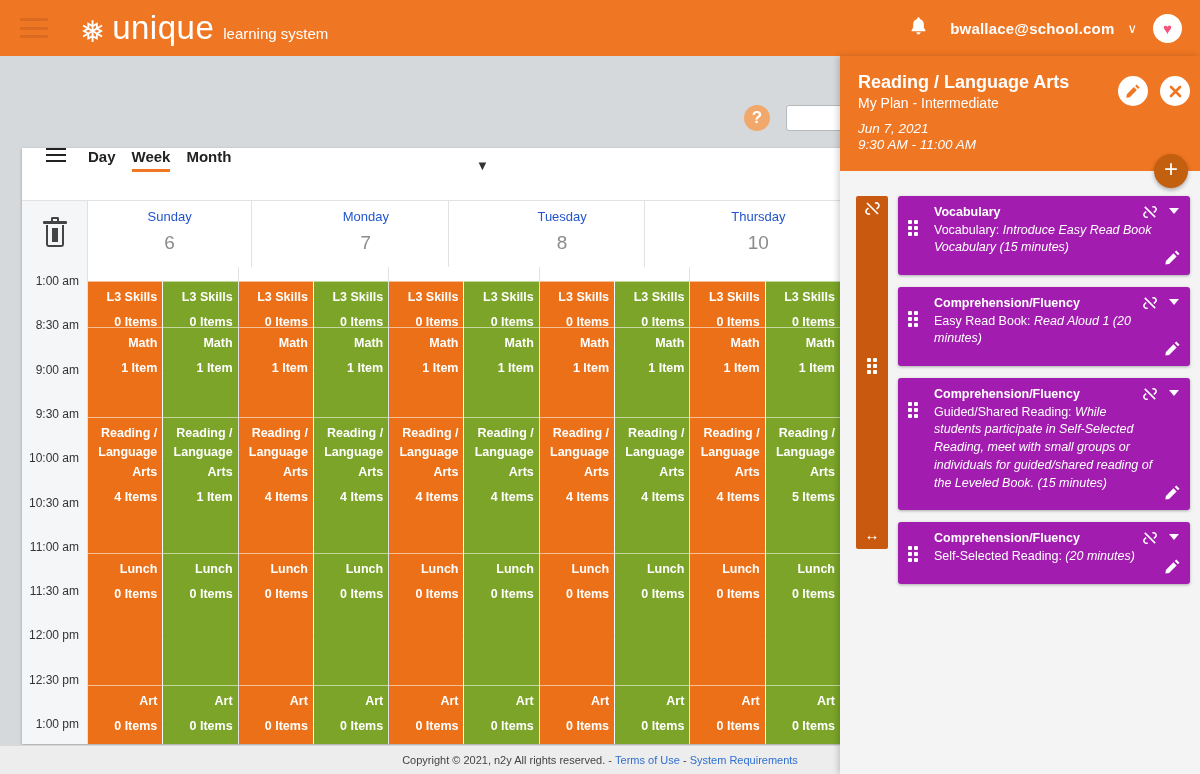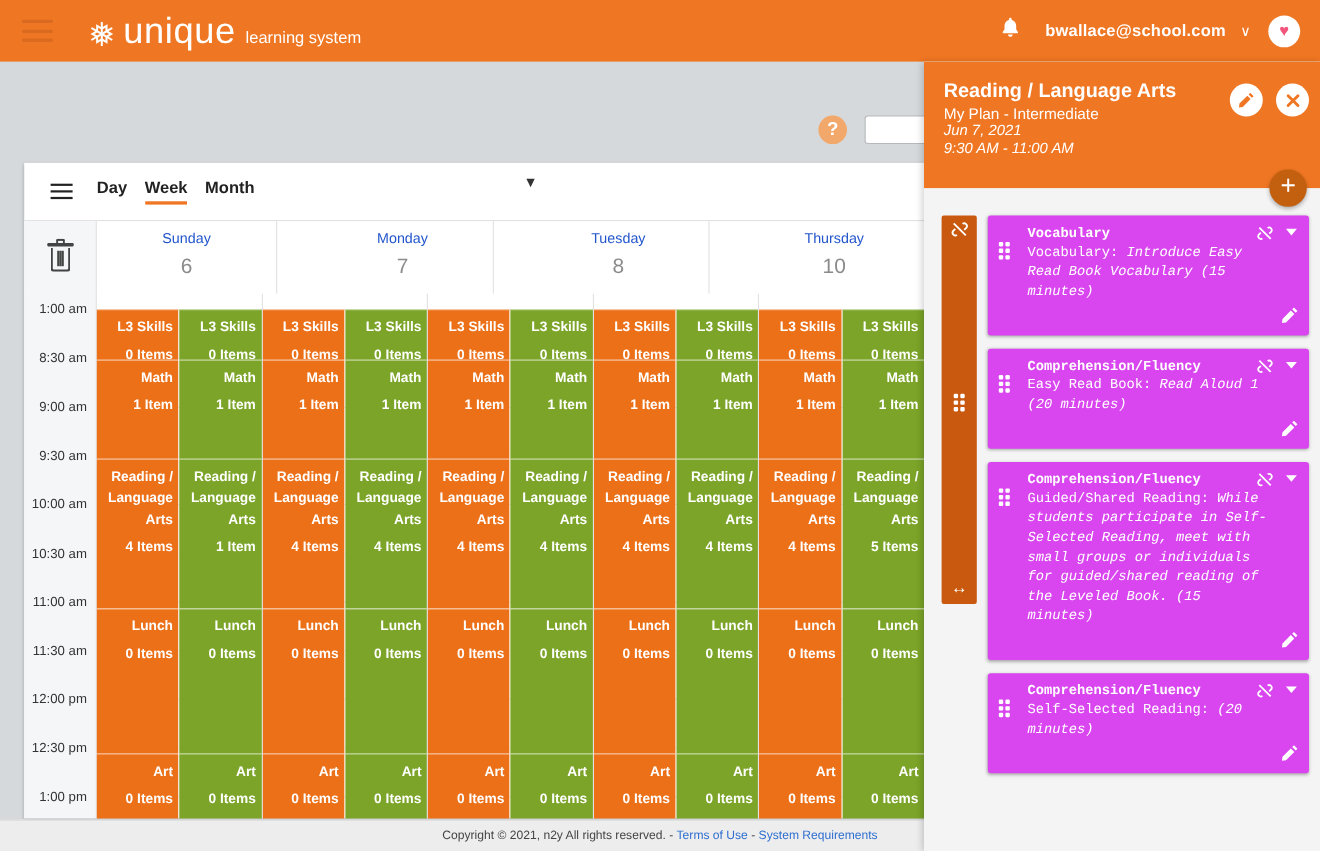--- a/index.html
+++ b/index.html
@@ -48,21 +48,21 @@
   .date-field-icon { width: 15px; height: 14px; border: 2px solid #3a3a3a; border-radius: 2px;
     display: flex; flex-direction: column; justify-content: center; gap: 1px; padding: 1px; }
   .date-field-icon i { display: block; height: 2px; background: #3a3a3a; }
 
   
   .cal-card {
     position: absolute; left: 22px; top: 148px; width: 818px; height: 596px;
     background: #fff; box-shadow: 0 1px 3px rgba(0,0,0,.25);
     overflow: hidden;
   }
-  .cal-toolbar { height: 52px; display: flex; align-items: center; position: relative; }
+  .cal-toolbar { height: 52px; display: flex; align-items: flex-start; position: relative; }
   .hamburger-cal { margin-left: 24px; width: 20px; height: 14px;
     display: flex; flex-direction: column; justify-content: space-between; cursor: pointer; }
   .hamburger-cal i { height: 2px; background: #222; display: block; }
   .view-tabs { display: flex; margin-left: 22px; gap: 16px; }
   .view-tab { font-size: 15px; font-weight: bold; color: #222; cursor: pointer;
     padding-bottom: 4px; border-bottom: 3px solid transparent; }
   .view-tab.active { border-bottom-color: #ef7622; }
   .cal-range-wrap { position: absolute; left: 440px; top: 10px; display: flex; align-items: center; cursor: pointer;}
   .range-chev { margin-left: 14px; font-size: 13px; color: #333; }
 
@@ -112,42 +112,42 @@
   .help-link { position: absolute; right: 14px; display: flex; align-items: center;
     color: #ef7622; font-size: 14px; font-weight: bold; cursor: pointer; }
   .help-bubble { width: 13px; height: 11px; border: 2px solid #ef7622; border-radius: 50%; margin-right: 5px; }
 
   
   .rpanel { position: absolute; right: 0; top: 56px; width: 360px; height: 718px;
     background: #f4f4f4; box-shadow: -2px 0 6px rgba(0,0,0,.18); }
   .rpanel-head { background: #ef7622; height: 115px; padding: 16px 18px 0 18px; position: relative; color: #fff; }
   .rp-title { font-size: 18px; font-weight: bold; }
   .rp-sub { font-size: 14px; margin-top: 2px; }
-  .rp-date { font-size: 13.5px; font-style: italic; }
+  .rp-date { font-size: 13.5px; font-style: italic; margin-top: 10px; }
   .rp-time { font-size: 13.5px; font-style: italic; margin-top: 1px; }
   .rp-btn { position: absolute; top: 20px; width: 30px; height: 30px; border-radius: 50%;
     background: #fff; display: flex; align-items: center; justify-content: center; cursor: pointer; }
   .rp-btn.edit { right: 52px; }
   .rp-btn.close { right: 10px; }
   .rp-btn svg { display: block; }
   .fab { position: absolute; right: 12px; top: 98px; width: 34px; height: 34px; border-radius: 50%;
     background: #c2600f; color: #fff; font-size: 24px; line-height: 30px; text-align: center; cursor: pointer;
     box-shadow: 0 2px 4px rgba(0,0,0,.3); }
 
   .rail-and-cards { position: relative; padding: 25px 0 0 0; }
   .rail { position: absolute; left: 16px; top: 25px; width: 32px; height: 353px;
     background: #c8590f; border-radius: 2px; }
   .rail .rail-ic { position: absolute; left: 0; width: 32px; text-align: center; color: #fff; }
   .rail .unlink { top: 4px; }
   .rail .grip { top: 162px; }
   .rail .resize { bottom: 6px; font-size: 15px; cursor: pointer; }
 
   .cards { margin-left: 58px; margin-right: 10px; }
-  .card { background: #d946ef; color: #fff; border-radius: 3px; margin-bottom: 12px;
-    position: relative; padding: 8px 34px 30px 36px; box-shadow: 0 1px 3px rgba(0,0,0,.3); cursor: pointer; font-family: Liberation Mono, monospace; }
+  .card { background: #a21caf; color: #fff; border-radius: 3px; margin-bottom: 12px;
+    position: relative; padding: 8px 34px 18px 36px; box-shadow: 0 1px 3px rgba(0,0,0,.3); cursor: pointer; }
   .card-grip { position: absolute; left: 10px; top: 24px; }
   .card-title { font-size: 12.5px; font-weight: bold; line-height: 1.4; }
   .card-desc { font-size: 12.5px; line-height: 1.42; }
   .card-desc em { font-style: italic; }
   .card-unlink { position: absolute; right: 32px; top: 8px; }
   .card-chev { position: absolute; right: 11px; top: 12px; width: 0; height: 0;
     border-left: 5px solid transparent; border-right: 5px solid transparent; border-top: 6px solid #fff; cursor: pointer; }
   .card-pencil { position: absolute; right: 9px; bottom: 5px; cursor: pointer; }
 
   .grip6 { display: grid; grid-template-columns: 4px 4px; grid-template-rows: 4px 4px 4px; gap: 2px; }

